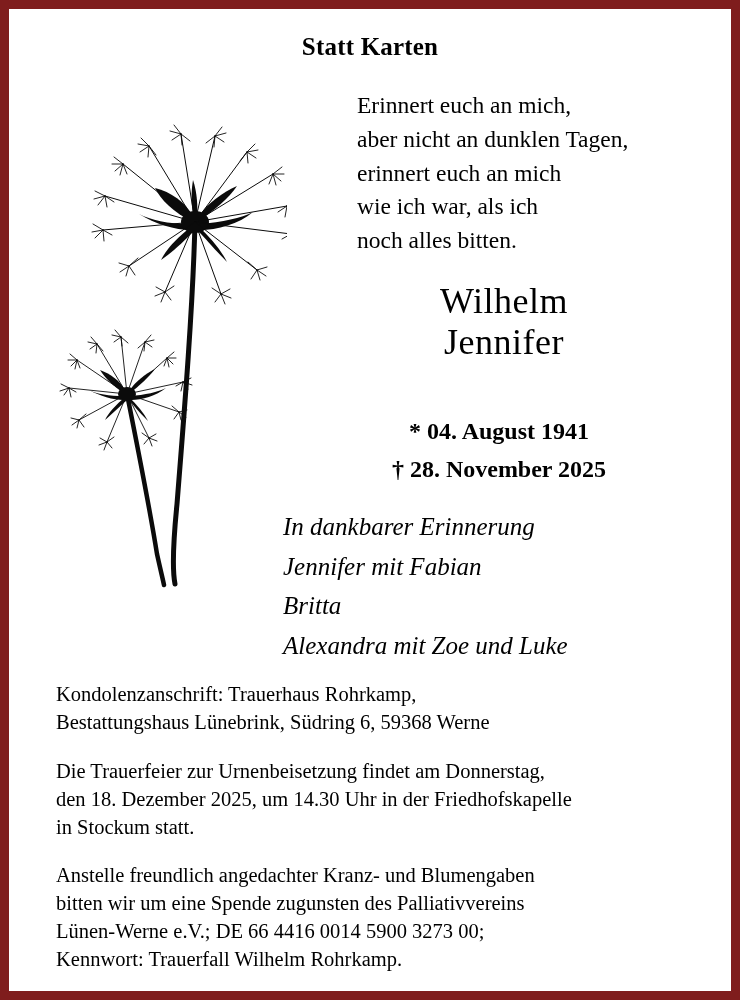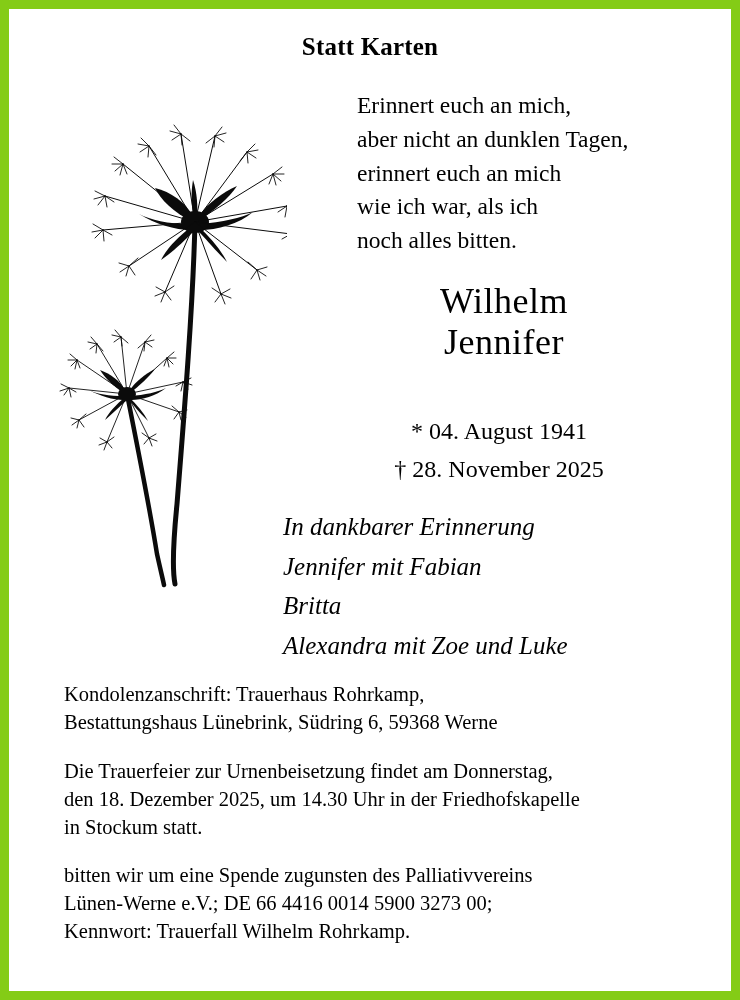--- a/index.html
+++ b/index.html
@@ -12,21 +12,21 @@
     height: 1000px;
     font-family: "Liberation Serif", serif;
     color: #000000;
     overflow: hidden;
   }
   .card {
     position: relative;
     box-sizing: border-box;
     width: 740px;
     height: 1000px;
-    border: 9px solid #84cc16;
+    border: 9px solid #7f1d1d;
     background: #ffffff;
     padding: 0;
   }
   .inner {
     position: relative;
     width: 100%;
     height: 100%;
     box-sizing: border-box;
   }
 
@@ -80,20 +80,21 @@
 
   
   .dates {
     position: absolute;
     top: 404px;
     left: 250px;
     width: 480px;
     text-align: center;
     font-size: 24px;
     line-height: 1.58;
+    font-weight: bold;
   }
 
   
   .mourners {
     position: absolute;
     top: 498px;
     left: 274px;
     width: 456px;
     font-size: 25px;
     line-height: 1.58;
@@ -104,21 +105,21 @@
   
   .footer {
     position: absolute;
     left: 39px;
     top: 672px;
     width: 665px;
     font-size: 20.5px;
     line-height: 1.36;
   }
   .footer p {
-    margin: 0 0 21px 16px;
+    margin: 0 0 21px 8px;
   }
   .footer p:last-child { margin-bottom: 0; }
   .justify { text-align: justify; }
 </style>
 </head>
 <body>
 
 <div class="card">
   <div class="inner">
 
@@ -301,20 +302,21 @@
       <p>
         <span>Kondolenzanschrift: Trauerhaus Rohrkamp,</span><br>
         <span>Bestattungshaus Lünebrink, Südring 6, 59368 Werne</span>
       </p>
       <p>
         <span>Die Trauerfeier zur Urnenbeisetzung findet am Donnerstag,</span><br>
         <span>den 18. Dezember 2025, um 14.30 Uhr in der Friedhofskapelle</span><br>
         <span>in Stockum statt.</span>
       </p>
       <p>
+        <span class="justify" style="display:block;text-align:justify;">Anstelle freundlich angedachter Kranz- und Blumengaben</span>
         <span>bitten wir um eine Spende zugunsten des Palliativvereins</span><br>
         <span>Lünen-Werne e.V.; DE 66 4416 0014 5900 3273 00;</span><br>
         <span>Kennwort: Trauerfall Wilhelm Rohrkamp.</span>
       </p>
     </div>
 
   </div>
 </div>
 
 </body></html>

